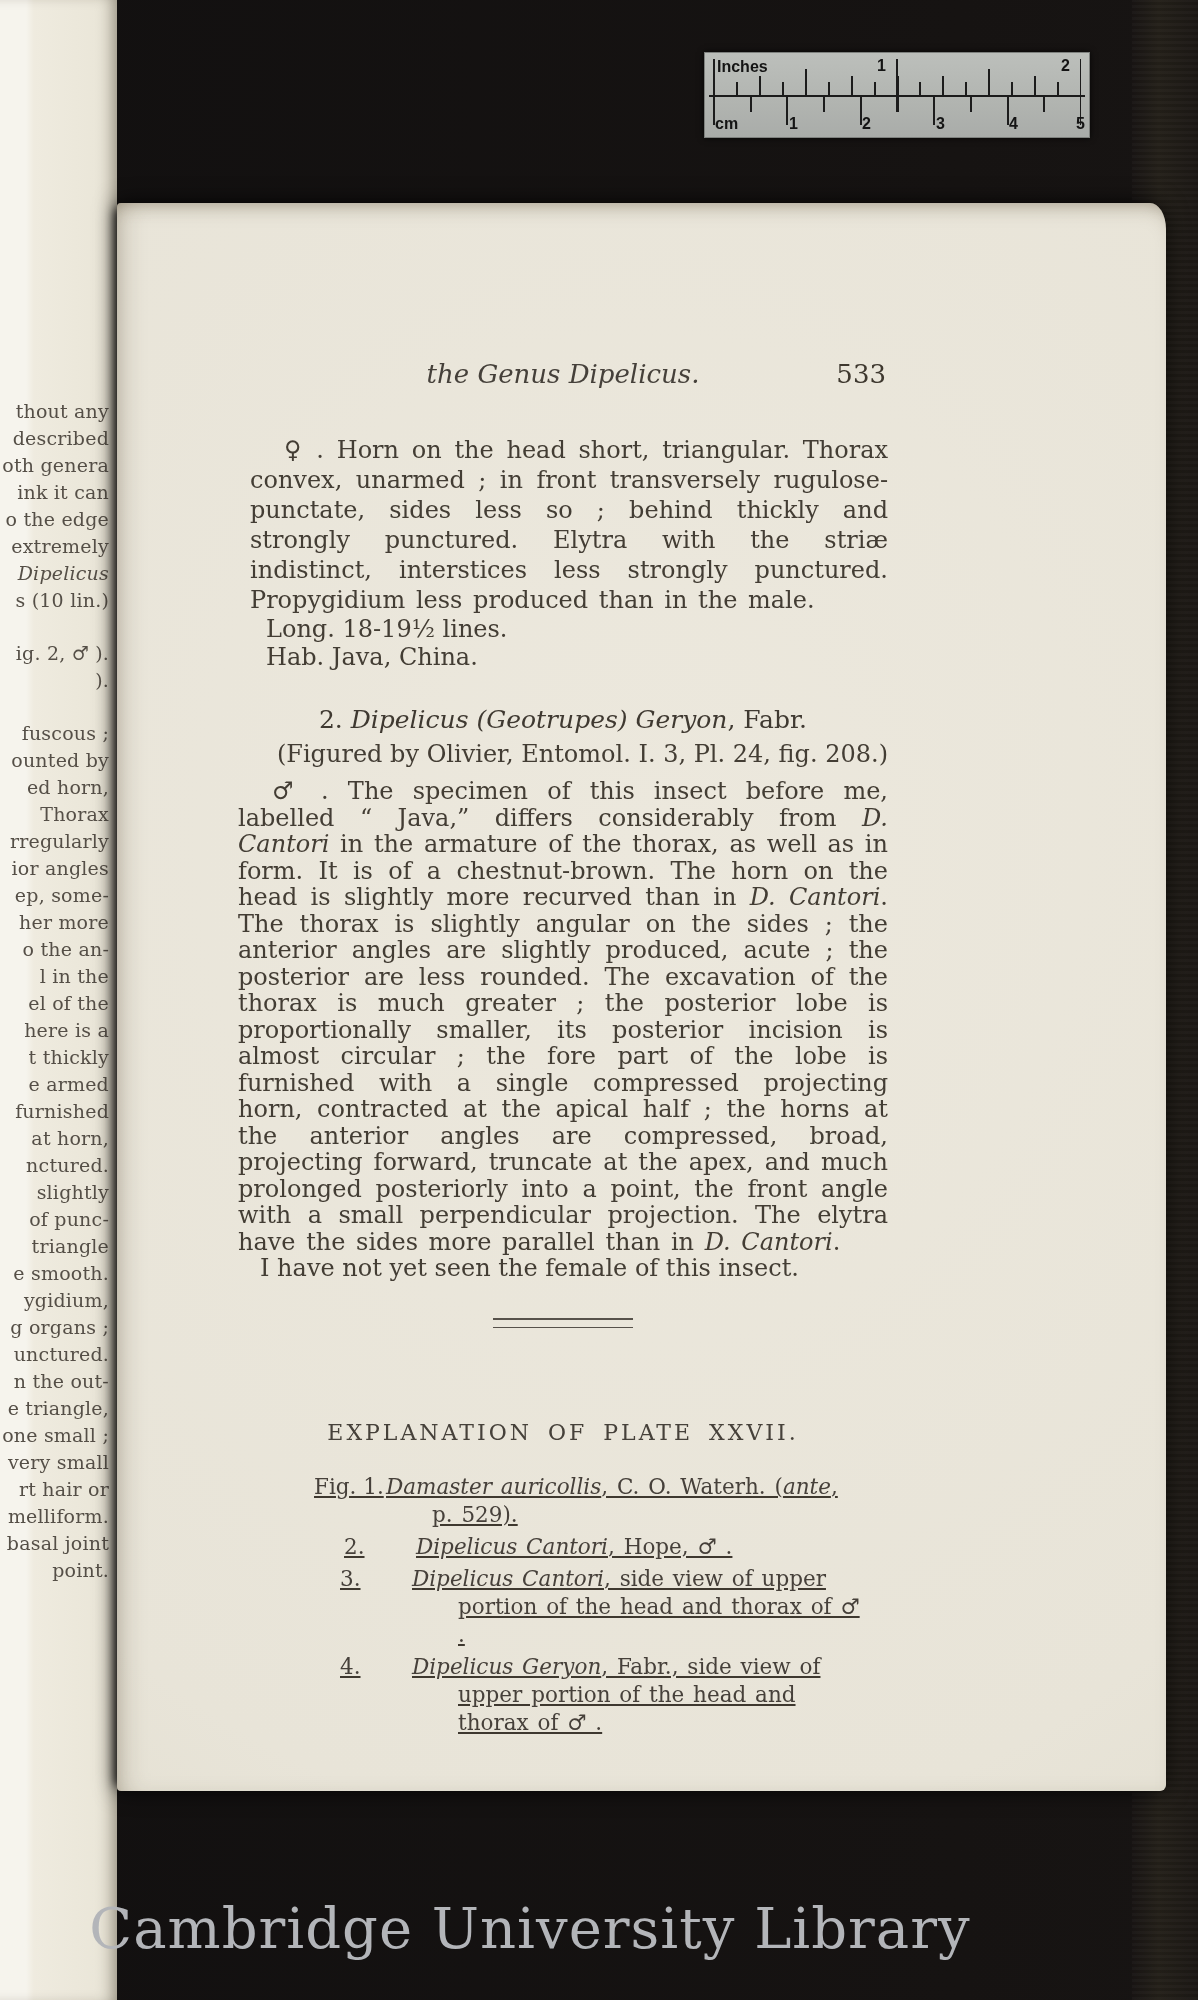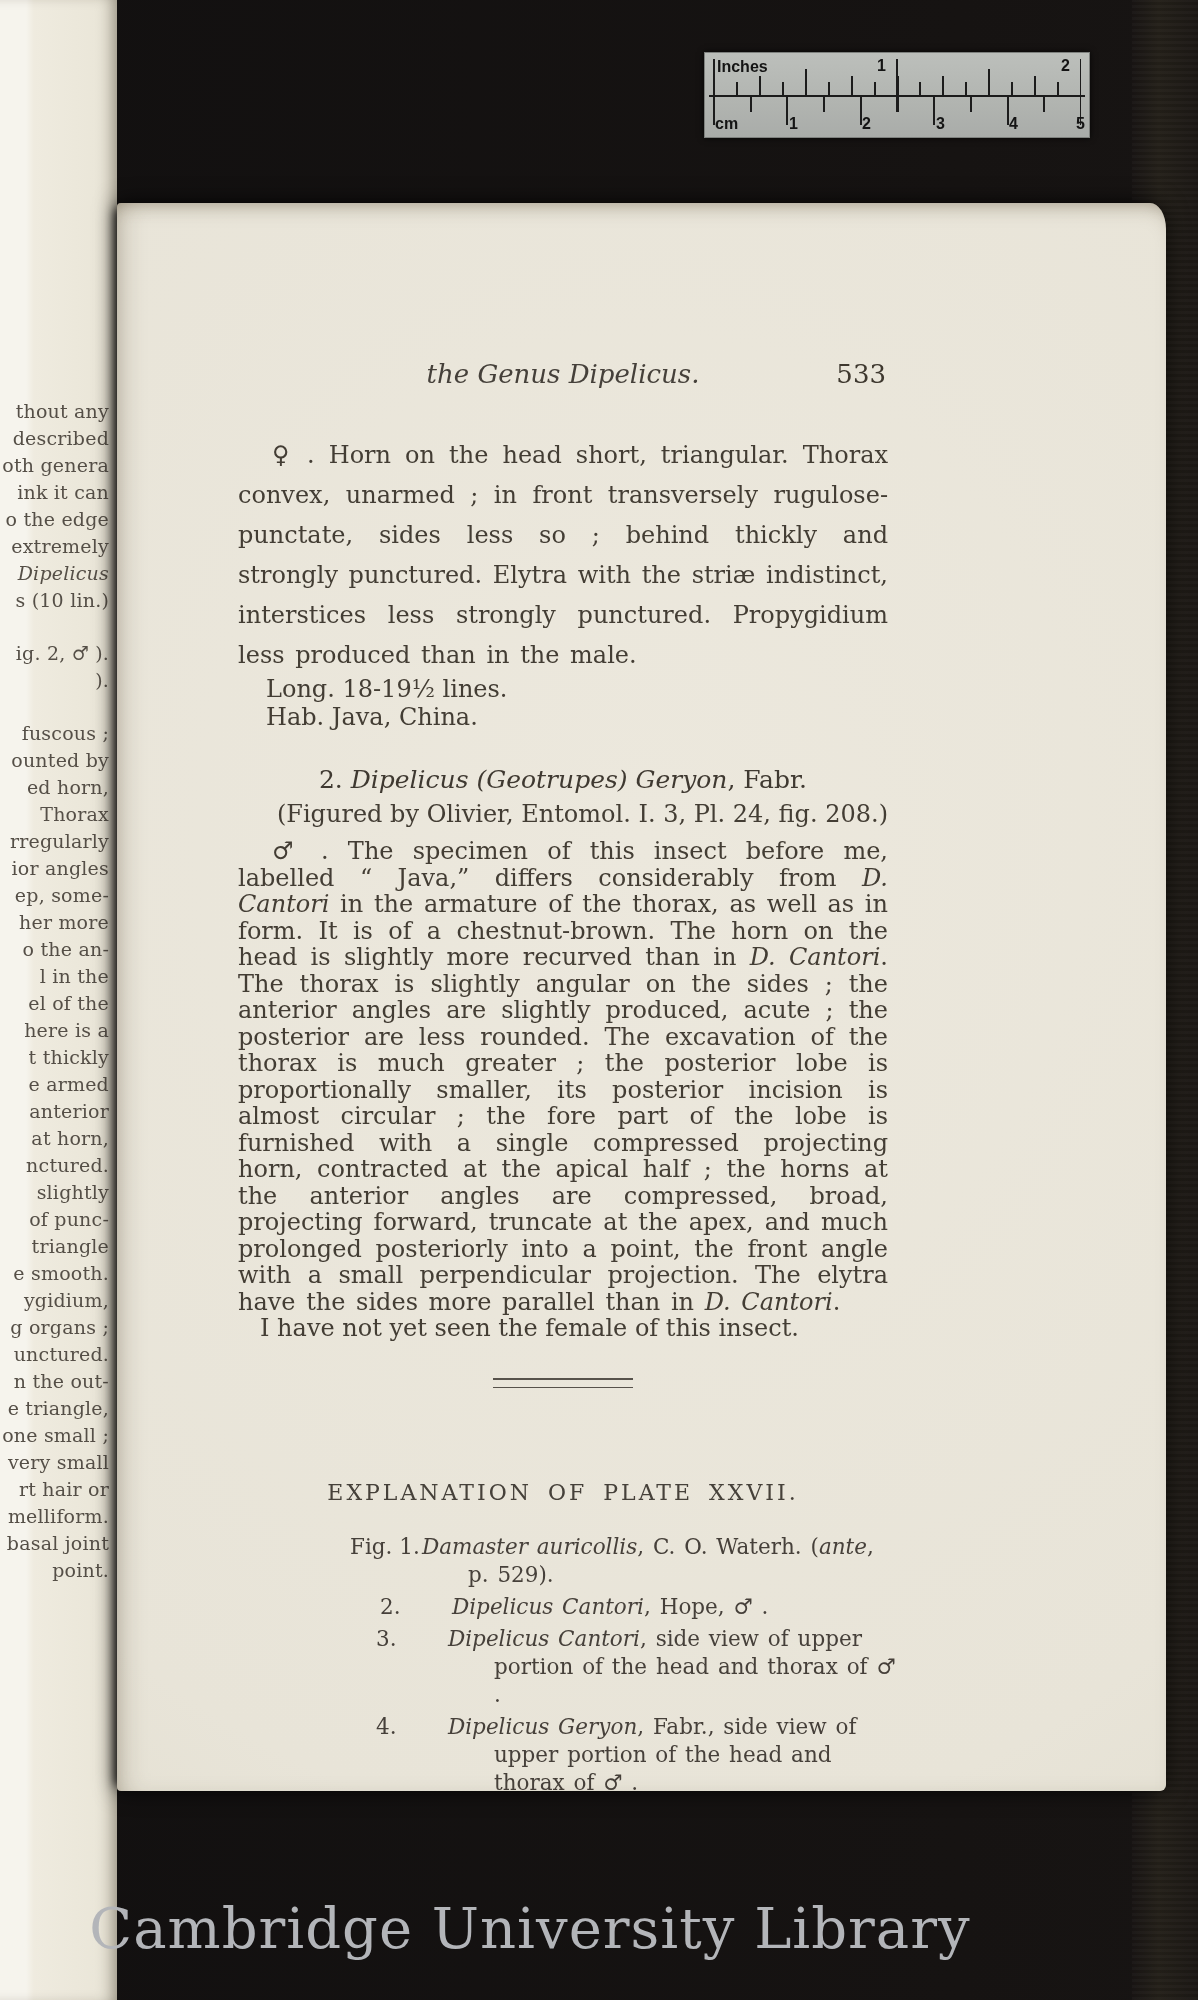--- a/index.html
+++ b/index.html
@@ -59,21 +59,21 @@
     text-indent:34px;color:#433d34;}
   .par2{line-height:26.5px;margin-top:4px;}
   .line-ind{font-size:24px;line-height:28px;text-indent:28px;color:#433d34;}
   .species-heading{margin-top:34px;text-align:center;font-size:25px;color:#3f3931;}
   .figured-line{margin-top:6px;text-align:right;font-size:24px;color:#433d34;}
   .note-line{font-size:24px;line-height:27px;text-indent:22px;color:#433d34;}
   .divider{margin:36px auto 0 auto;width:140px;height:7px;
     border-top:2px solid #57524b;border-bottom:1.5px solid #57524b;}
   .explanation-title{margin-top:92px;text-align:center;font-size:22px;letter-spacing:3px;
     color:#46413a;word-spacing:6px;}
-  .figure-list{margin:28px 0 0 112px;width:552px;}
+  .figure-list{margin:28px 0 0 76px;width:552px;text-decoration:underline;}
   .fig-row{display:flex;margin-top:4px;font-size:21.5px;line-height:28px;color:#46403a;}
   .fig-num{flex:0 0 72px;text-align:left;}
   .fig-num.n2{padding-left:30px;} .fig-num.n34{padding-left:26px;}
   .fig-text{flex:1;padding-left:46px;text-indent:-46px;word-spacing:2px;}
   .it{font-style:italic;}
   
   .library-caption{position:absolute;left:0;width:1060px;top:1896px;text-align:center;
     font-size:56px;color:#b3b5b9;letter-spacing:1px;}
 </style>
 </head>
@@ -101,21 +101,21 @@
       <div class="frag">rregularly</div>
       <div class="frag">ior angles</div>
       <div class="frag">ep, some-</div>
       <div class="frag">her more</div>
       <div class="frag">o the an-</div>
       <div class="frag">l in the</div>
       <div class="frag">el of the</div>
       <div class="frag">here is a</div>
       <div class="frag">t thickly</div>
       <div class="frag">e armed</div>
-      <div class="frag">anterior</div>
+      <div class="frag">furnished</div>
       <div class="frag">at horn,</div>
       <div class="frag">nctured.</div>
       <div class="frag">slightly</div>
       <div class="frag">of punc-</div>
       <div class="frag">triangle</div>
       <div class="frag">e smooth.</div>
       <div class="frag">ygidium,</div>
       <div class="frag">g organs ;</div>
       <div class="frag">unctured.</div>
       <div class="frag">n the out-</div>
@@ -149,21 +149,21 @@
 </div>
 
 <div class="page">
   <div class="content">
 
     <div class="headrow">
       <span class="running-head">the Genus Dipelicus.</span>
       <span class="page-number">533</span>
     </div>
 
-    <p class="body-par" style="margin:36px 0 0 0;line-height:40px;"><span>♀ .   Horn on the head short, triangular.  Thorax convex, unarmed ; in front transversely rugulose-punctate, sides less so ; behind thickly and strongly punctured.  Elytra with the striæ indistinct, interstices less strongly punctured.  Propygidium less produced than in the male.</span></p>
+    <p class="body-par" style="margin:36px 0 0 12px;line-height:30px;"><span>♀ .   Horn on the head short, triangular.  Thorax convex, unarmed ; in front transversely rugulose-punctate, sides less so ; behind thickly and strongly punctured.  Elytra with the striæ indistinct, interstices less strongly punctured.  Propygidium less produced than in the male.</span></p>
 
     <div class="line-ind">Long. 18-19½ lines.</div>
     <div class="line-ind">Hab. Java, China.</div>
 
     <div class="species-heading"><span>2.   </span><span class="it">Dipelicus (Geotrupes) Geryon</span><span>, Fabr.</span></div>
 
     <div class="figured-line">(Figured by Olivier, Entomol. I. 3, Pl. 24, fig. 208.)</div>
 
     <p class="body-par par2" style="margin:10px 0 0 0;"><span>♂ .  The specimen of this insect before me, labelled “ Java,” differs considerably from </span><span class="it">D. Cantori</span><span> in the armature of the thorax, as well as in form.  It is of a chestnut-brown.  The horn on the head is slightly more recurved than in </span><span class="it">D. Cantori</span><span>.  The thorax is slightly angular on the sides ; the anterior angles are slightly produced, acute ; the posterior are less rounded.  The excavation of the thorax is much greater ; the posterior lobe is proportionally smaller, its posterior incision is almost circular ; the fore part of the lobe is furnished with a single compressed projecting horn, contracted at the apical half ; the horns at the anterior angles are compressed, broad, projecting forward, truncate at the apex, and much prolonged posteriorly into a point, the front angle with a small perpendicular projection.  The elytra have the sides more parallel than in </span><span class="it">D. Cantori</span><span>.</span></p>
 

